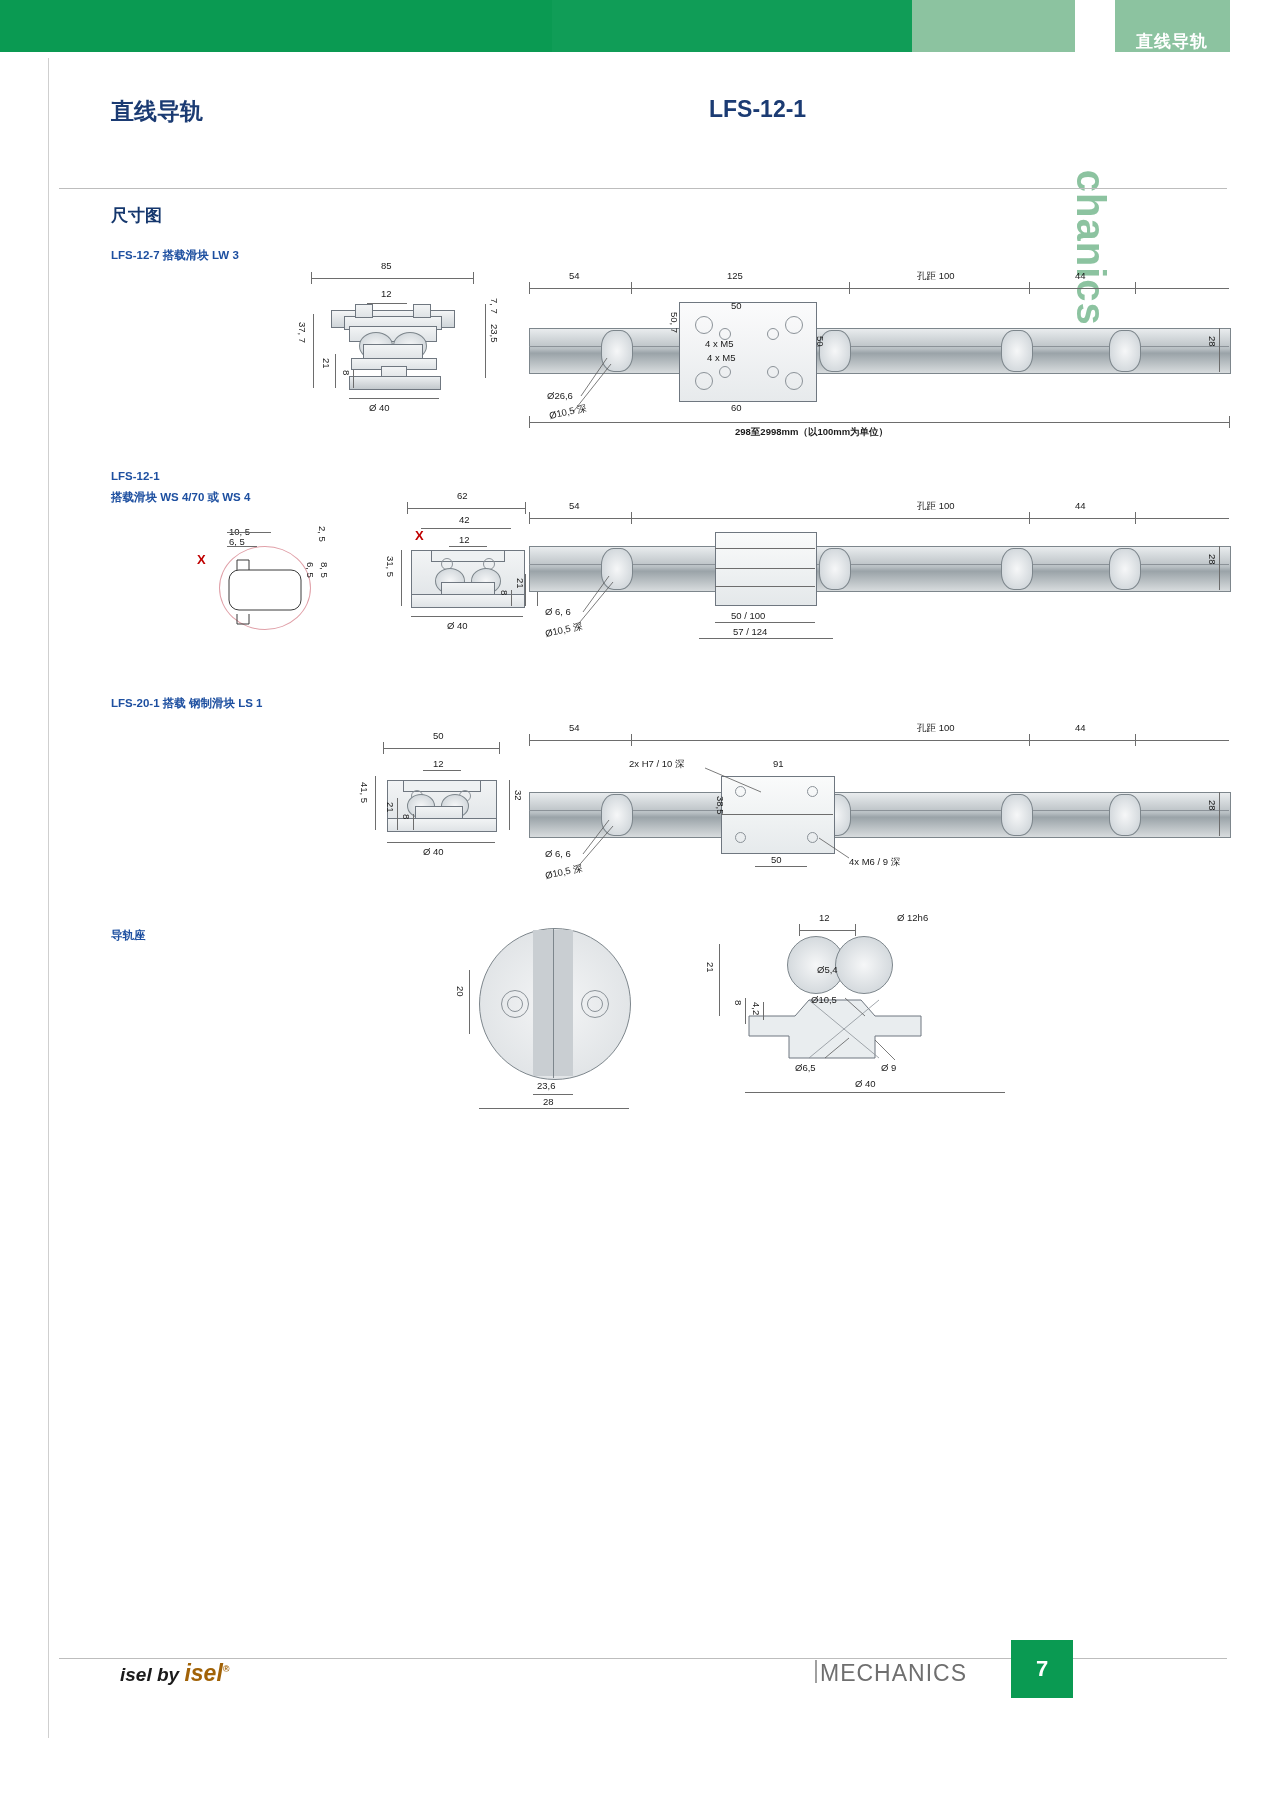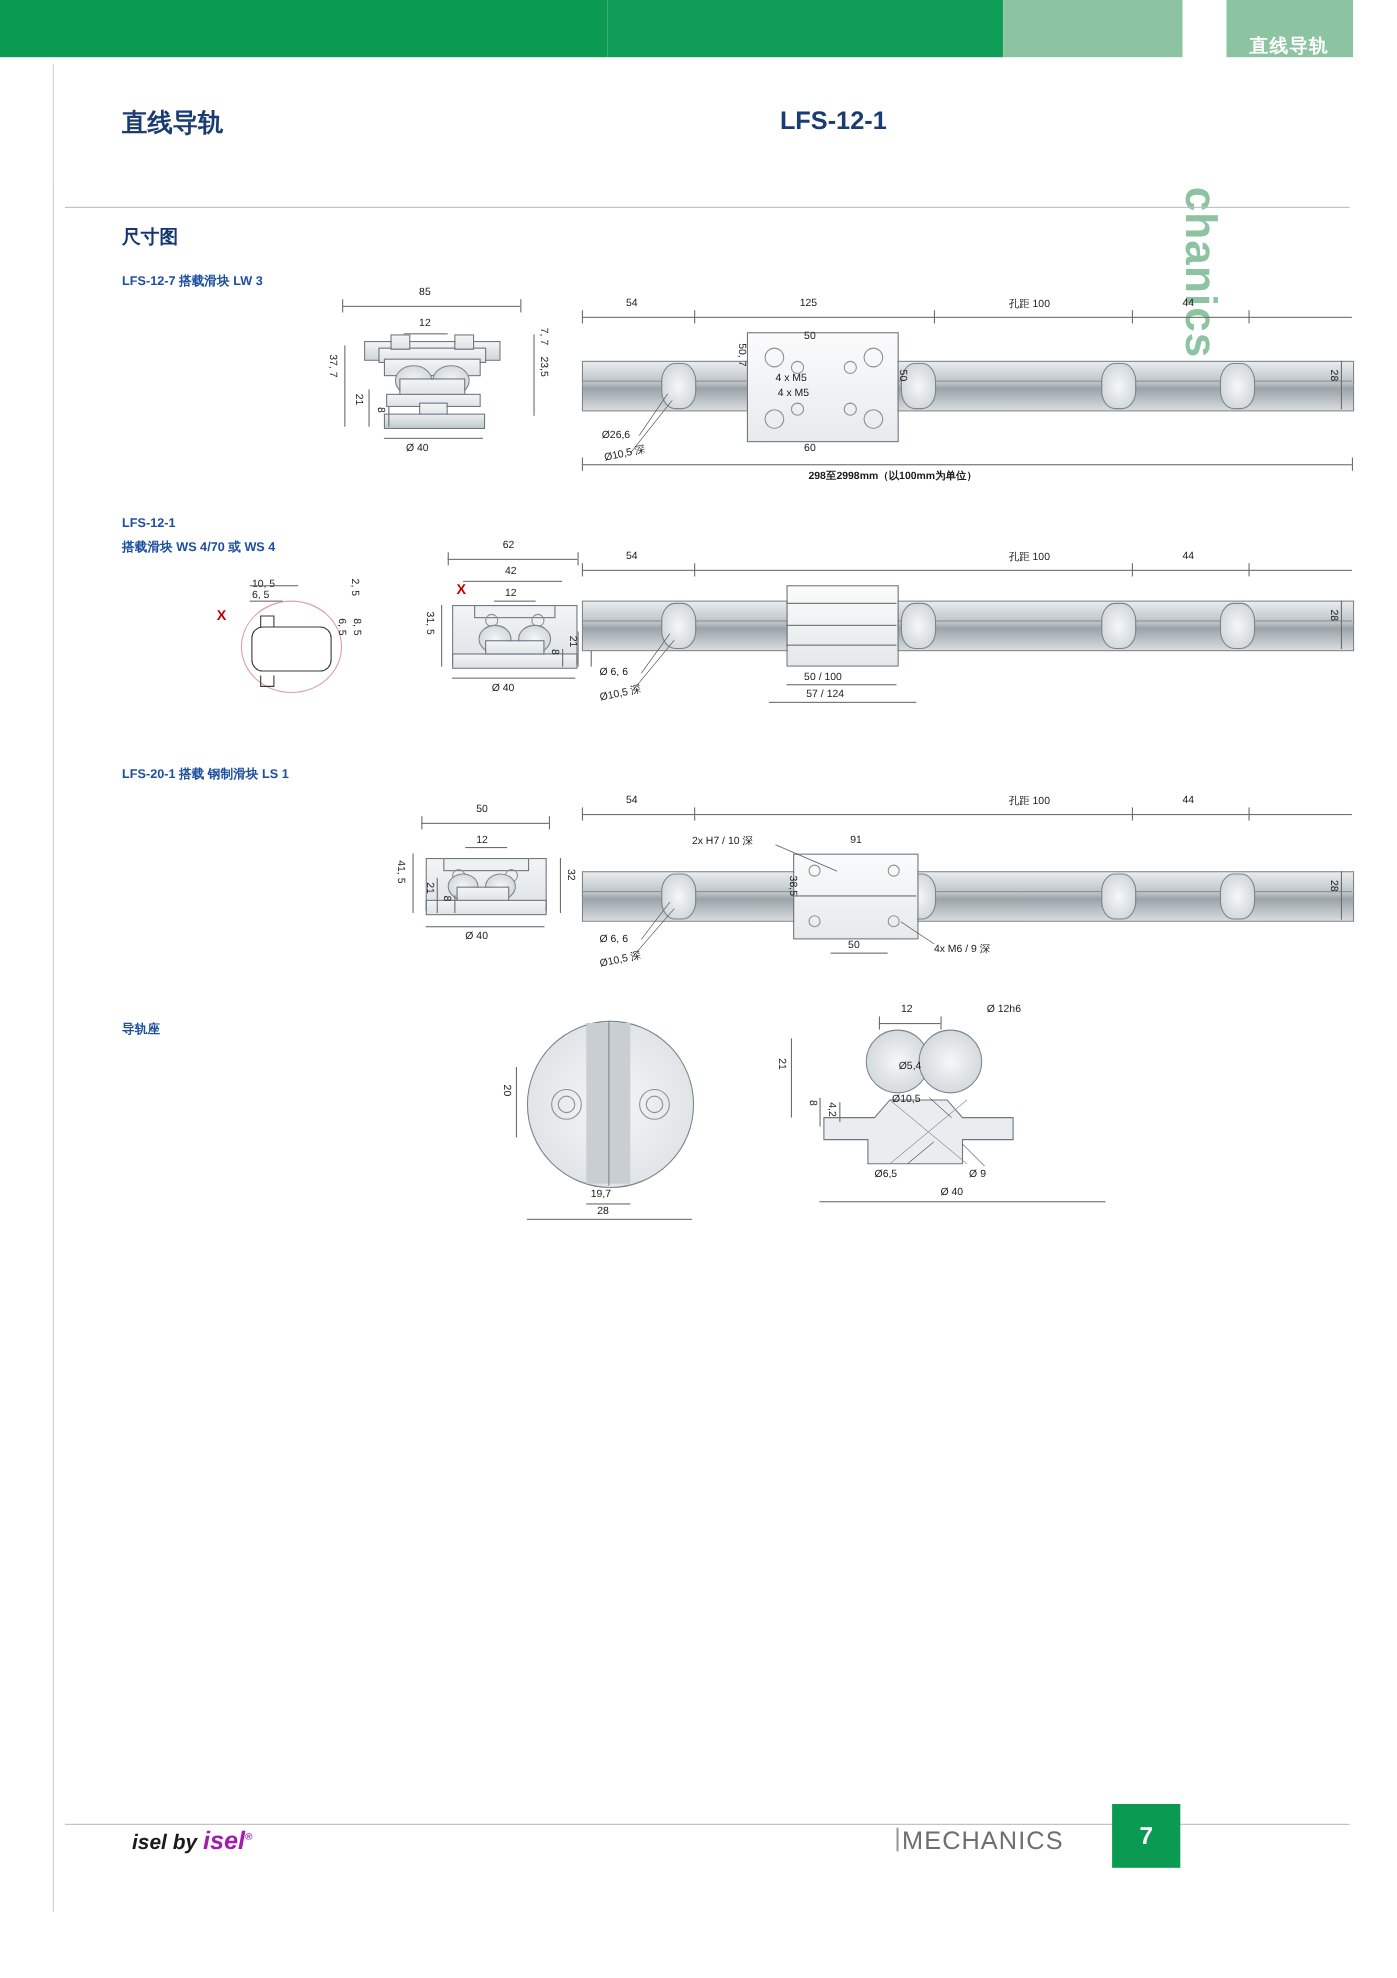--- a/index.html
+++ b/index.html
@@ -72,21 +72,21 @@
     font-family:"Liberation Sans", sans-serif;
   }
   
   .footer-line{
     position:absolute;left:10px;top:1600px;width:1168px;height:1px;background:#bdbdbd;
   }
   .made-by{
     position:absolute;left:120px;top:1660px;font-style:italic;font-weight:bold;font-size:19px;color:#1a1a1a;
   }
   .isel{
-    color:#a21caf;font-style:italic;font-weight:bold;font-size:23px;
+    color:#a16207;font-style:italic;font-weight:bold;font-size:23px;
   }
   .isel sup{font-size:9px;vertical-align:super;}
   .foot-mech{
     position:absolute;right:148px;top:1660px;color:#6f6f6f;font-size:23px;letter-spacing:1px;
   }
   .foot-pipe{
     position:absolute;right:296px;top:1657px;color:#9a9a9a;font-size:23px;
   }
   .foot-num{
     position:absolute;right:42px;top:1640px;width:62px;height:58px;background:#0a9a52;
@@ -404,21 +404,21 @@
       <div class="circ" style="left:50px;top:20px;width:150px;height:150px;background:radial-gradient(#f4f5f6,#dadee1);"></div>
       <div class="plate" style="left:104px;top:22px;width:40px;height:146px;background:#c9ced2;border:none;"></div>
       <div class="ring" style="left:72px;top:82px;width:26px;height:26px;"></div>
       <div class="ring" style="left:78px;top:88px;width:14px;height:14px;"></div>
       <div class="ring" style="left:152px;top:82px;width:26px;height:26px;"></div>
       <div class="ring" style="left:158px;top:88px;width:14px;height:14px;"></div>
       <div class="line vline thin" style="left:124px;top:20px;height:150px;background:#7d868c;"></div>
       <div class="line vline thin" style="left:40px;top:62px;height:64px;"></div>
       <div class="dim v" style="left:26px;top:78px;">20</div>
       <div class="line hline thin" style="left:104px;top:186px;width:40px;"></div>
-      <div class="dim" style="left:108px;top:172px;">19,7</div>
+      <div class="dim" style="left:108px;top:172px;">23,6</div>
       <div class="line hline thin" style="left:50px;top:200px;width:150px;"></div>
       <div class="dim" style="left:114px;top:188px;">28</div>
     </div>
 
     <div class="dwg" style="left:640px;top:840px;width:430px;height:220px;">
       <div class="line hline thin" style="left:110px;top:32px;width:56px;"></div>
       <div class="line vline thin" style="left:110px;top:26px;height:12px;"></div>
       <div class="line vline thin" style="left:166px;top:26px;height:12px;"></div>
       <div class="dim" style="left:130px;top:14px;">12</div>
       <div class="dim" style="left:208px;top:14px;">Ø 12h6</div>

